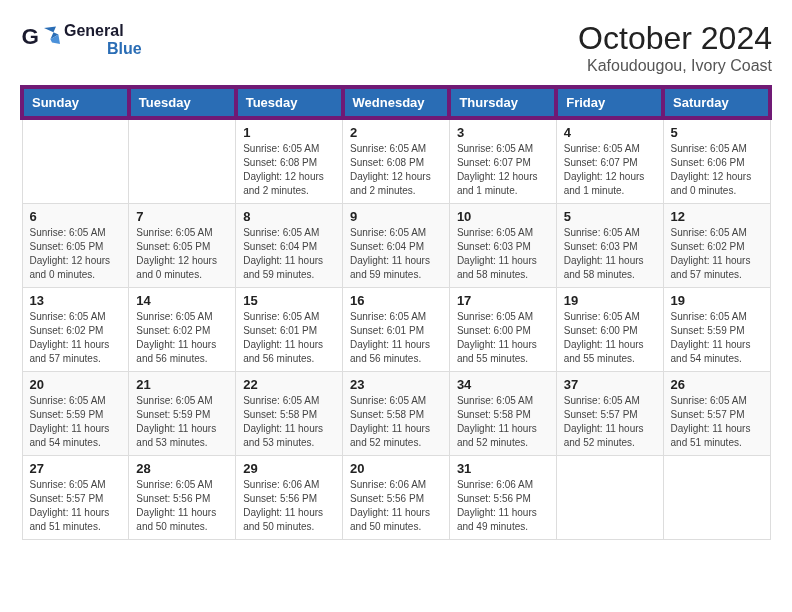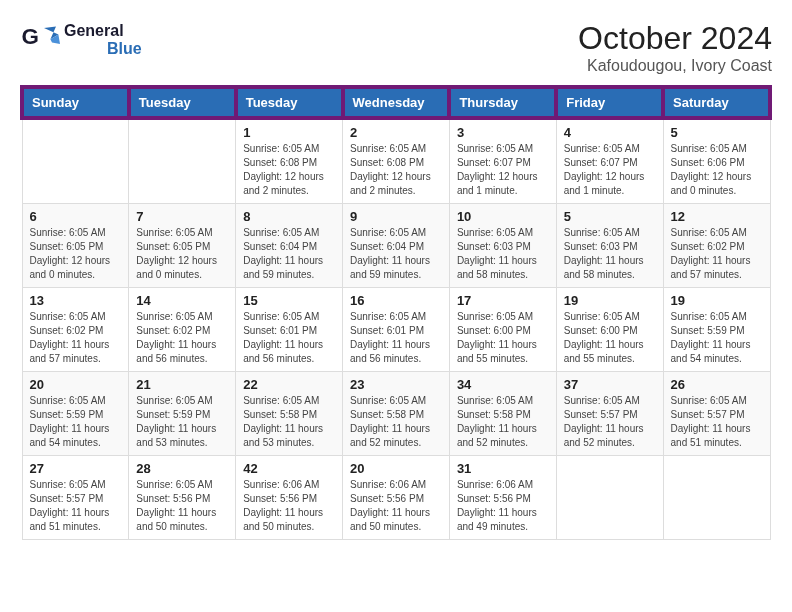--- a/index.html
+++ b/index.html
@@ -327,21 +327,21 @@
 and 51 minutes.</div>
         </td>
         <td>
           <span class="day-num">28</span>
           <div class="day-info" style="white-space: pre-line;">Sunrise: 6:05 AM
 Sunset: 5:56 PM
 Daylight: 11 hours
 and 50 minutes.</div>
         </td>
         <td>
-          <span class="day-num">42</span>
+          <span class="day-num">29</span>
           <div class="day-info" style="white-space: pre-line;">Sunrise: 6:06 AM
 Sunset: 5:56 PM
 Daylight: 11 hours
 and 50 minutes.</div>
         </td>
         <td>
           <span class="day-num">20</span>
           <div class="day-info" style="white-space: pre-line;">Sunrise: 6:06 AM
 Sunset: 5:56 PM
 Daylight: 11 hours

